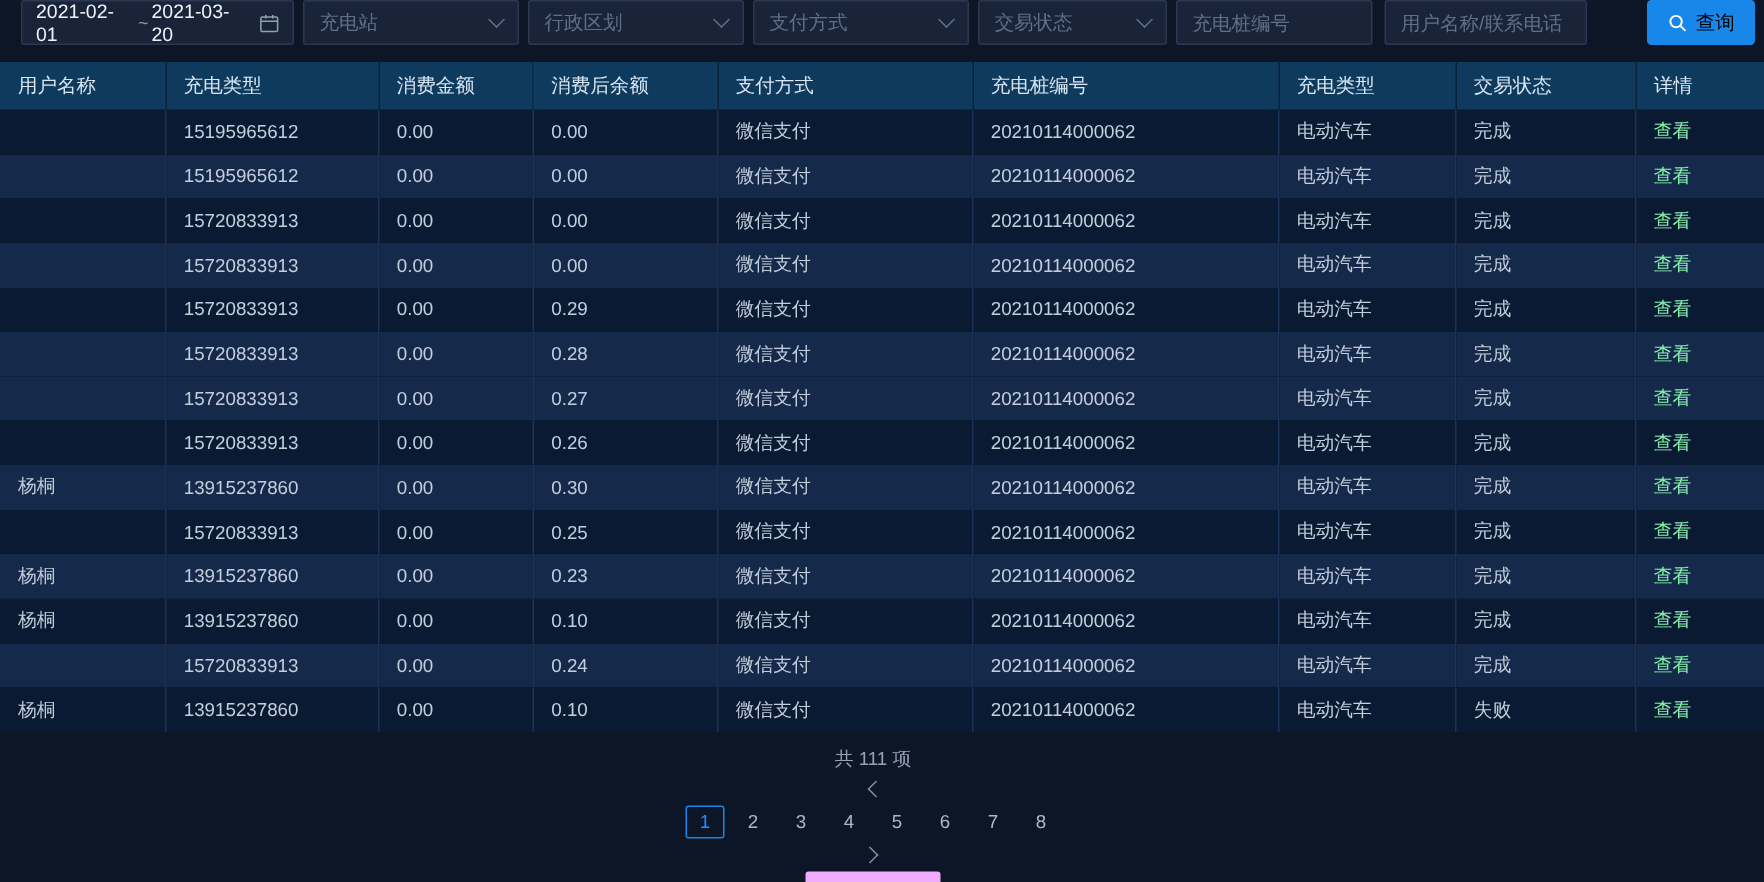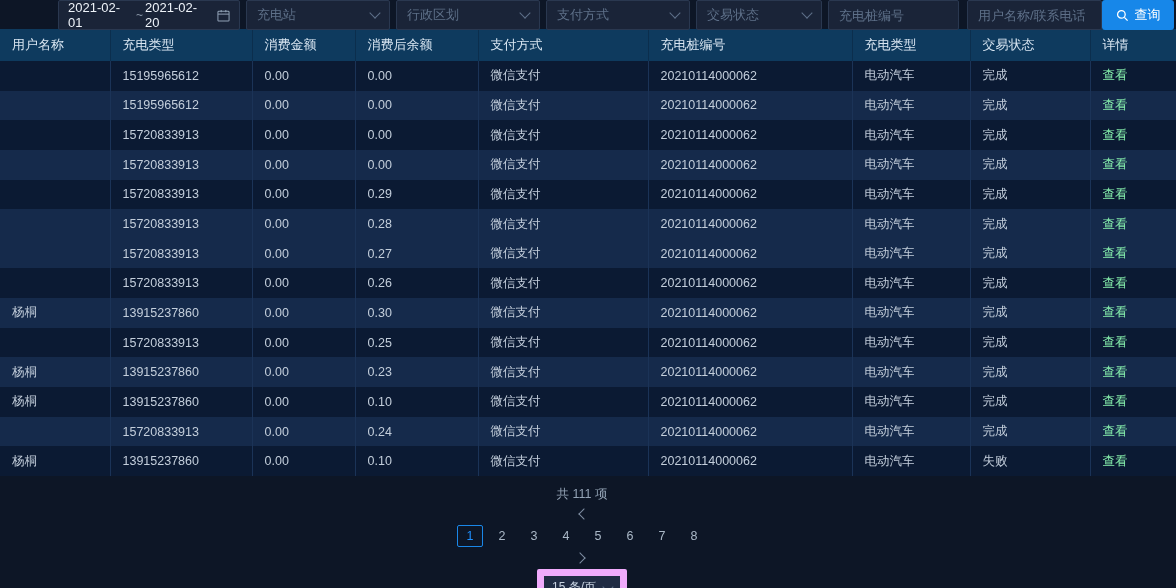--- a/index.html
+++ b/index.html
@@ -7,21 +7,21 @@
     width:1176px;height:588px;overflow:hidden;
     background:#0d1626;
     font-family:"Liberation Sans","DejaVu Sans",sans-serif;
     -webkit-font-smoothing:antialiased;
   }
   .app{width:1176px;height:588px;position:relative;}
 
   
   .filter-bar{
     display:flex;align-items:center;
-    padding:9px 0 0 14px;height:21px;box-sizing:border-box;margin-left:44px;
+    padding:9px 0 0 14px;height:21px;box-sizing:border-box;
   }
   .fbox{
     background:#1a2438;border:1px solid #2a3850;border-radius:2px;
     height:30px;box-sizing:border-box;display:flex;align-items:center;
     padding:0 10px;font-size:13px;color:#5e7089;flex:0 0 auto;
   }
   .fbox + .fbox{margin-left:6px;}
   .date-range{width:182px;color:#eef3f9;justify-content:space-between;padding:0 9px;}
   .date-range .dval{font-size:13px;color:#eef3f9;}
   .date-range .tilde{color:#8a97a8;font-size:12px;padding:0 2px;}
@@ -37,29 +37,29 @@
   }
   .fbox input::placeholder{color:#5e7089;opacity:1;}
   .chev{
     width:7px;height:7px;border-right:1px solid #5e7089;border-bottom:1px solid #5e7089;
     transform:rotate(45deg);margin-left:auto;margin-top:-4px;flex:0 0 auto;
   }
   .cal-icon{margin-left:6px;flex:0 0 auto;display:block;}
   .search-btn{
     margin-left:auto;margin-right:6px;
     width:72px;height:30px;border:none;border-radius:3px;
-    background:#1787e9;color:#ffffff;font-size:13px;
+    background:#1787e9;color:#000000;font-size:13px;
     display:flex;align-items:center;justify-content:center;gap:6px;
     cursor:pointer;font-family:inherit;flex:0 0 auto;
   }
 
   
   table.grid{
     width:1176px;border-collapse:collapse;table-layout:fixed;
-    margin-top:8px;
+    margin-top:20px;
   }
   table.grid th{
     background:#0e3a5e;color:#d9e6f2;font-weight:normal;
     font-size:13px;text-align:left;height:32px;padding:0 0 0 12px;
     border-right:1px solid #0b2e4d;box-sizing:border-box;
     white-space:nowrap;overflow:hidden;
   }
   table.grid th:last-child{border-right:none;}
   table.grid td{
     color:#c3cedb;font-size:12.5px;height:29.65px;padding:0 0 0 12px;
@@ -98,21 +98,21 @@
 </style>
 </head>
 <body>
 
 <div class="app">
 
   <div class="filter-bar">
     <div class="fbox date-range">
       <span class="dval">2021-02-01</span>
       <span class="tilde">~</span>
-      <span class="dval">2021-02-20</span>
+      <span class="dval">2021-03-20</span>
       <svg class="cal-icon" width="13" height="13" viewBox="0 0 14 14">
         <rect x="1" y="2.5" width="12" height="10.5" rx="1" fill="none" stroke="#8fa0b4" stroke-width="1.1"></rect>
         <line x1="1" y1="5.5" x2="13" y2="5.5" stroke="#8fa0b4" stroke-width="1.1"></line>
         <line x1="4.5" y1="1" x2="4.5" y2="3.5" stroke="#8fa0b4" stroke-width="1.1"></line>
         <line x1="9.5" y1="1" x2="9.5" y2="3.5" stroke="#8fa0b4" stroke-width="1.1"></line>
       </svg>
     </div>
 
     <div class="fbox sel-station">
       <span>充电站</span>

